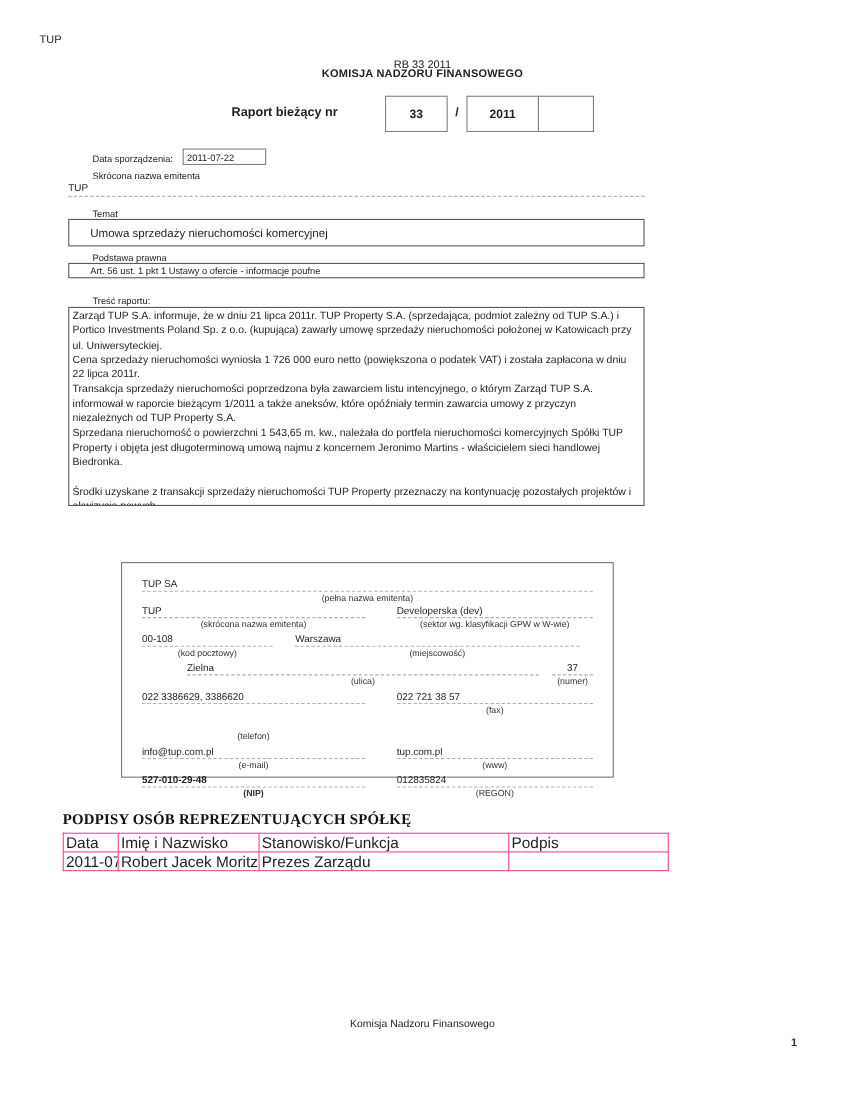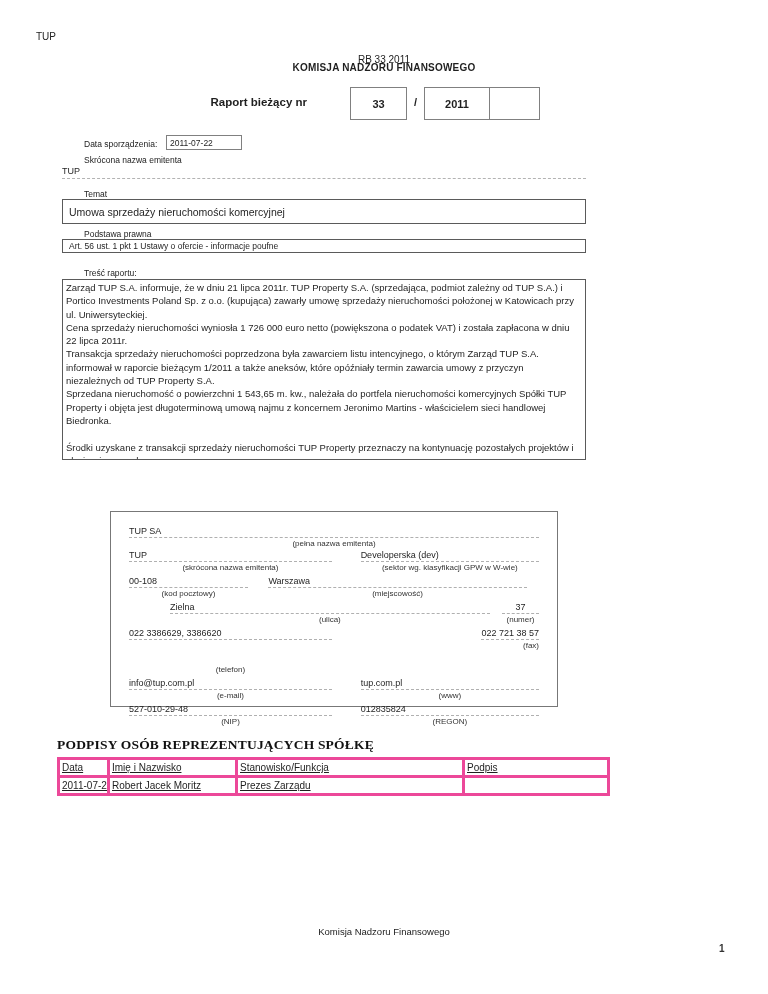--- a/index.html
+++ b/index.html
@@ -25,21 +25,21 @@
   .slash { font-weight:bold; font-size:11px; text-align:center; }
 
   
   .flabel { font-size:8.5px; color:#222;margin-left:22px; }
   .inputbox {
     border:1px solid #808080; box-sizing:border-box; background:#fff;
     font-size:8.5px; display:flex; align-items:center; padding-left:3px;
   }
   .valuebox {
     border:1px solid #5a5a5a; box-sizing:border-box; background:#fff;
-    display:flex; align-items:center; padding-left:6px;
+    display:flex; align-items:center; padding-left:19px;
   }
   .dashline { border-top:1px dashed #b3b3b3; height:0; }
   .subject-box { font-size:10.5px; }
   .legal-box { font-size:8.5px; }
   .content-box {
     border:1px solid #5a5a5a; box-sizing:border-box; background:#fff;
     font-size:9.5px; line-height:1.4; padding:1px 4px 0 3px;
     white-space:pre-wrap; overflow:hidden;
   }
 
@@ -57,22 +57,22 @@
   .icap { text-align:center; font-size:8px; line-height:11px; color:#333; height:11px; }
   .gap7 { width:7%; } .gap5 { width:5%; } .gap3 { width:3%; }
 
   
   .sig-heading {
     font-family:"Liberation Serif", serif; font-weight:bold;
     font-size:13.5px; letter-spacing:.2px; color:#111;
   }
   table.sig { border-collapse:collapse; table-layout:fixed; }
   table.sig td {
-    border:3px solid #ec4899; font-size:10px; height:15px;
-    padding:0 0 0 2px; overflow:hidden; white-space:nowrap;text-decoration:underline;
+    border:1px solid #ec4899; font-size:14px; height:15px;
+    padding:0 0 0 2px; overflow:hidden; white-space:nowrap;
   }
 
   .footer-text { font-size:9.5px; color:#222; }
   .page-num { font-size:10px; font-weight:bold; color:#333; }
 </style>
 </head>
 <body>
 
 <div class="page">
 
@@ -149,40 +149,40 @@
         <div class="icap">(numer)</div>
       </div>
     </div>
 
     <div class="irow">
       <div class="icol" style="width:49.5%;gap:24px;">
         <div class="ifield">022 3386629, 3386620</div>
         <div class="icap">(telefon)</div>
       </div>
       <div class="gap7"></div>
-      <div class="icol" style="flex:1;align-items:flex-end;">
+      <div class="icol" style="flex:1;">
         <div class="ifield">022 721 38 57</div>
         <div class="icap">(fax)</div>
       </div>
     </div>
 
     <div class="irow">
       <div class="icol" style="width:49.5%;">
         <div class="ifield">info@tup.com.pl</div>
         <div class="icap">(e-mail)</div>
       </div>
       <div class="gap7"></div>
       <div class="icol" style="flex:1;">
         <div class="ifield">tup.com.pl</div>
         <div class="icap">(www)</div>
       </div>
     </div>
 
     <div class="irow">
-      <div class="icol" style="width:49.5%;">
+      <div class="icol" style="width:49.5%;font-weight:bold;">
         <div class="ifield">527-010-29-48</div>
         <div class="icap">(NIP)</div>
       </div>
       <div class="gap7"></div>
       <div class="icol" style="flex:1;">
         <div class="ifield">012835824</div>
         <div class="icap">(REGON)</div>
       </div>
     </div>
 

